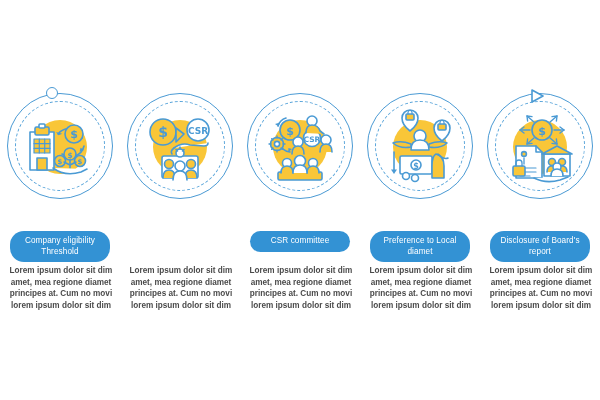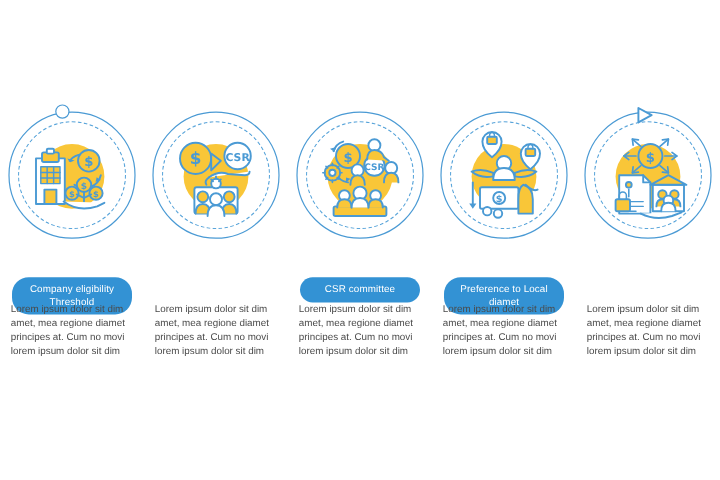--- a/index.html
+++ b/index.html
@@ -38,22 +38,22 @@
   }
   .marker-triangle{left:49px;top:0px;width:16px;height:16px;}
 
   .pill{
     position:absolute;top:231px;left:10px;width:100px;
     background:#3392d4;color:#ffffff;border-radius:14px;
     text-align:center;font-size:8.2px;font-weight:normal;line-height:10.5px;
     padding:5px 2px;box-sizing:border-box;letter-spacing:.1px;
   }
   .body-text{
-    position:absolute;top:252px;left:9px;width:104px;
-    font-size:8.2px;line-height:11.6px;color:#4a4a4a;text-align:left;
+    position:absolute;top:265px;left:9px;width:104px;
+    font-size:8.2px;line-height:11.6px;color:#4a4a4a;text-align:center;font-weight:bold;
   }
 </style>
 </head>
 <body>
 
 <div id="infographic">
 
   <div class="step step-1">
     <div class="circle-zone">
       <div class="ring-outer"></div>
@@ -246,16 +246,17 @@
           <path d="M57 66 q0 -6 5 -6 q5 0 5 6" fill="#f9c638"></path>
           <circle cx="57" cy="61" r="4" fill="#fff"></circle>
           <path d="M51 70 q0 -7 6 -7 q6 0 6 7" fill="#fff"></path>
           <path d="M34 72 q12 6 26 2 l8 -3" fill="#fff"></path>
         </g>
       </svg>
       <svg class="marker marker-triangle" viewBox="0 0 16 16">
         <path d="M3 2 L14 8 L3 14 Z" fill="#ffffff" stroke="#4a9ad4" stroke-width="1.6" stroke-linejoin="round"></path>
       </svg>
     </div>
+    <div class="pill">Disclosure of Board's report</div>
     <div class="body-text">Lorem ipsum dolor sit dim amet, mea regione diamet principes at. Cum no movi lorem ipsum dolor sit dim</div>
   </div>
 
 </div>
 
 </body></html>

